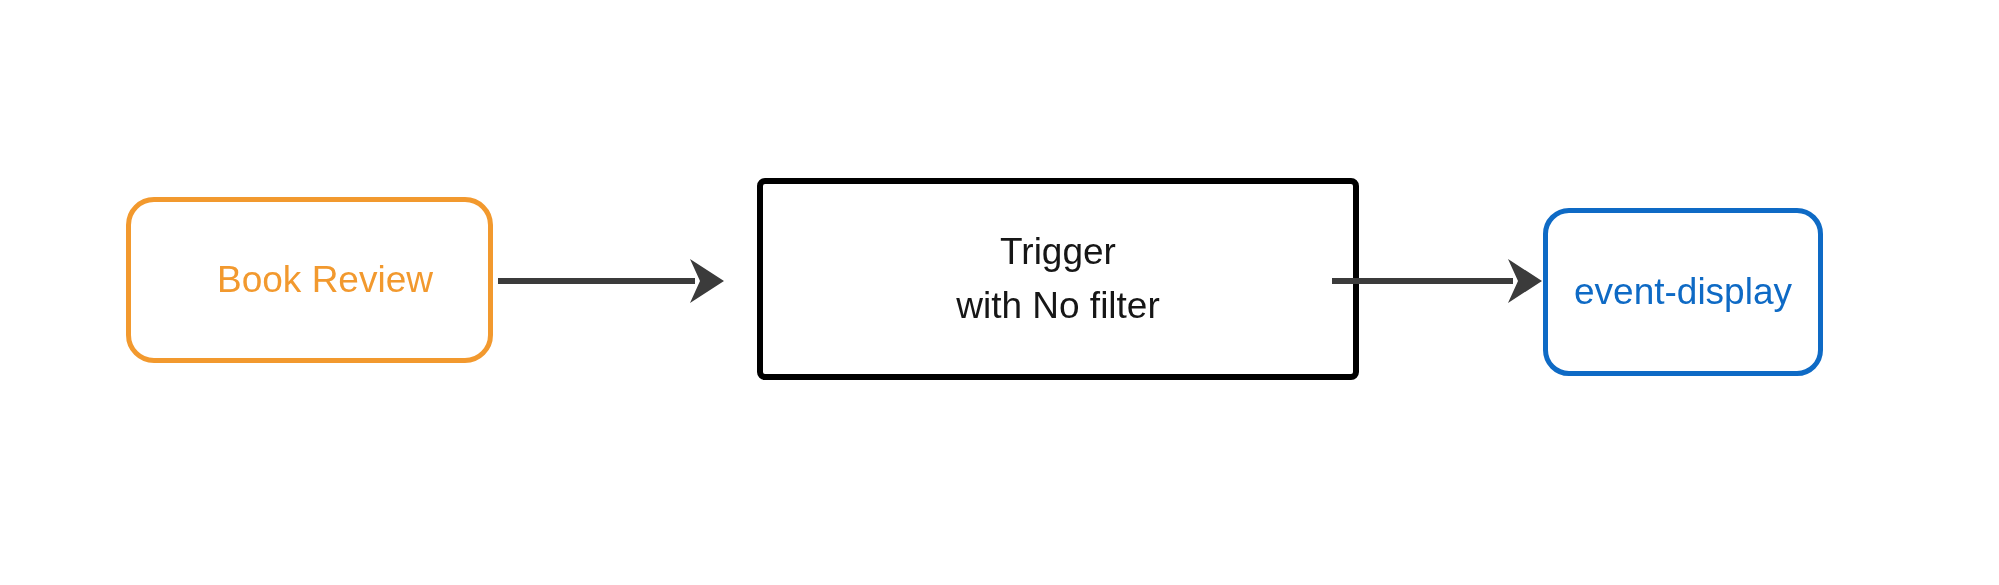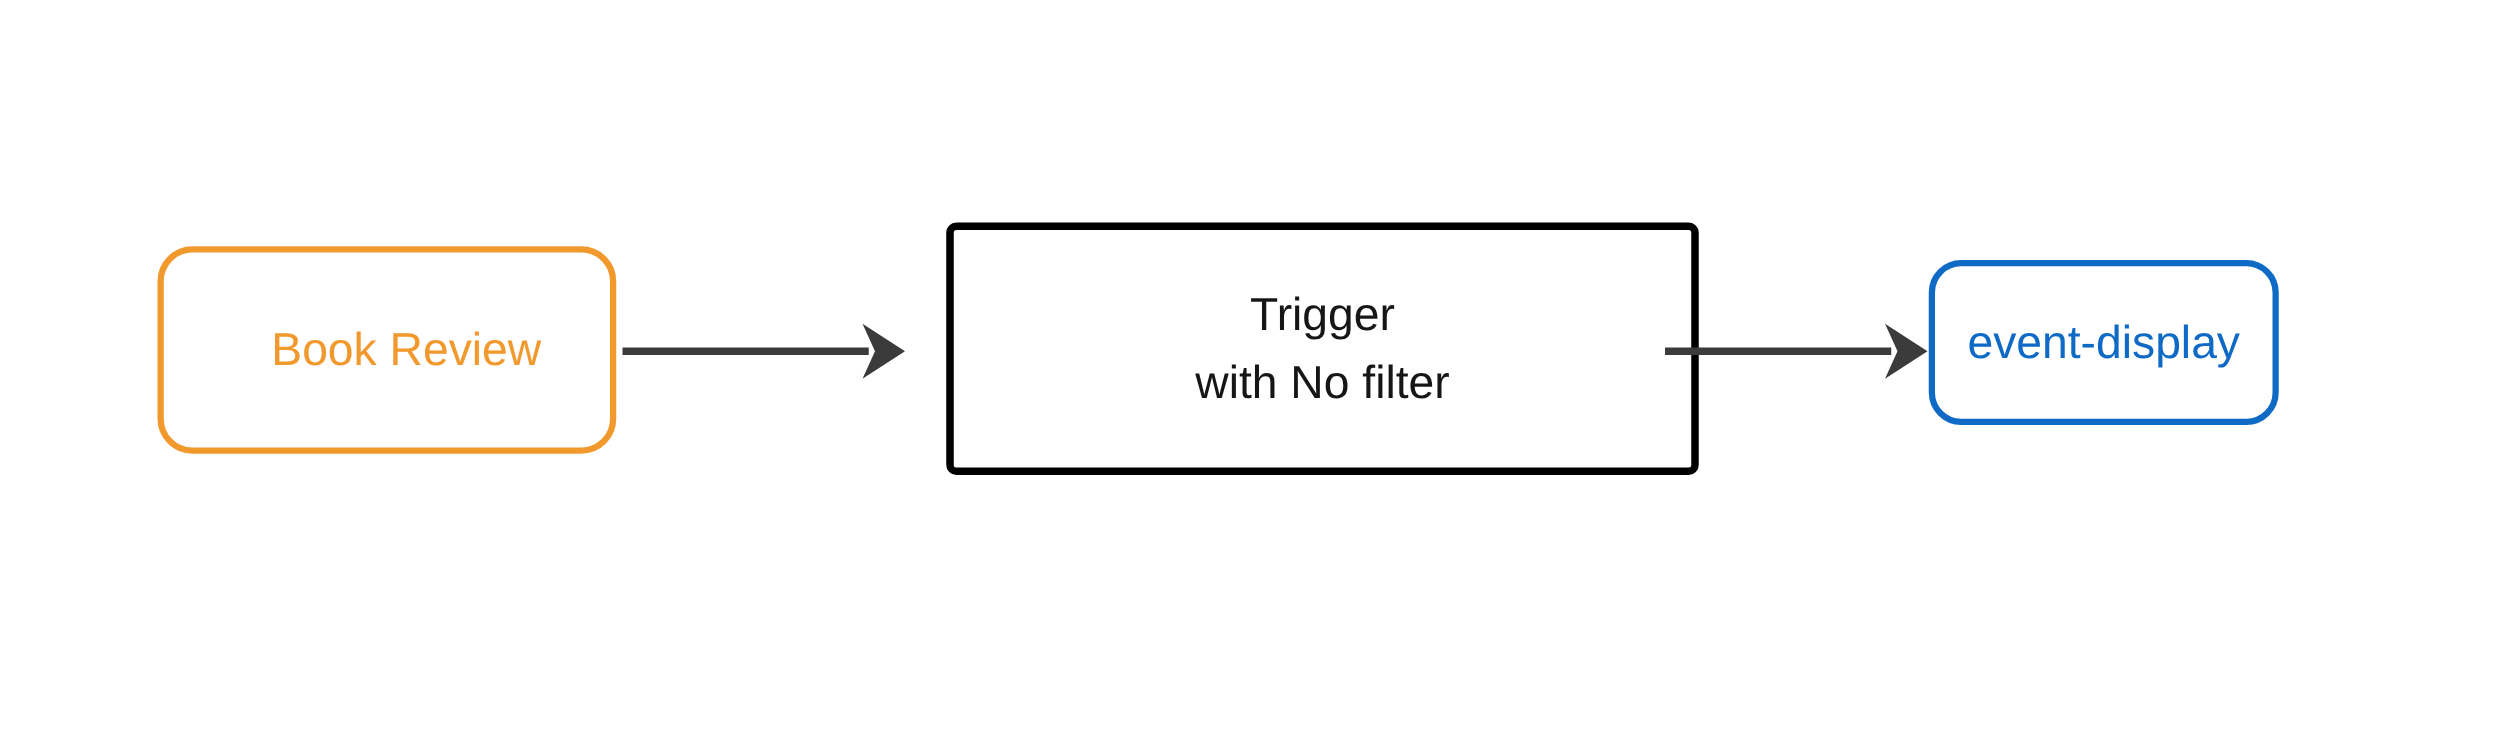--- a/index.html
+++ b/index.html
@@ -48,21 +48,21 @@
     top: 178px;
     width: 602px;
     height: 202px;
     border: 6px solid;
     border-radius: 8px;
   }
   .node-event {
     left: 1543px;
     top: 208px;
     width: 280px;
-    height: 132px;
+    height: 168px;
     border: 5px solid;
     border-radius: 26px;
   }
   .edge {
     position: absolute;
     overflow: visible;
   }
   .edge-1 {
     left: 494px;
     top: 256px;

